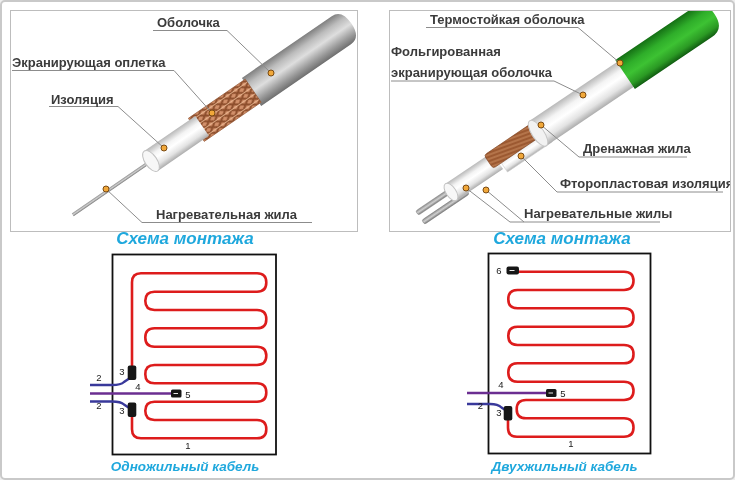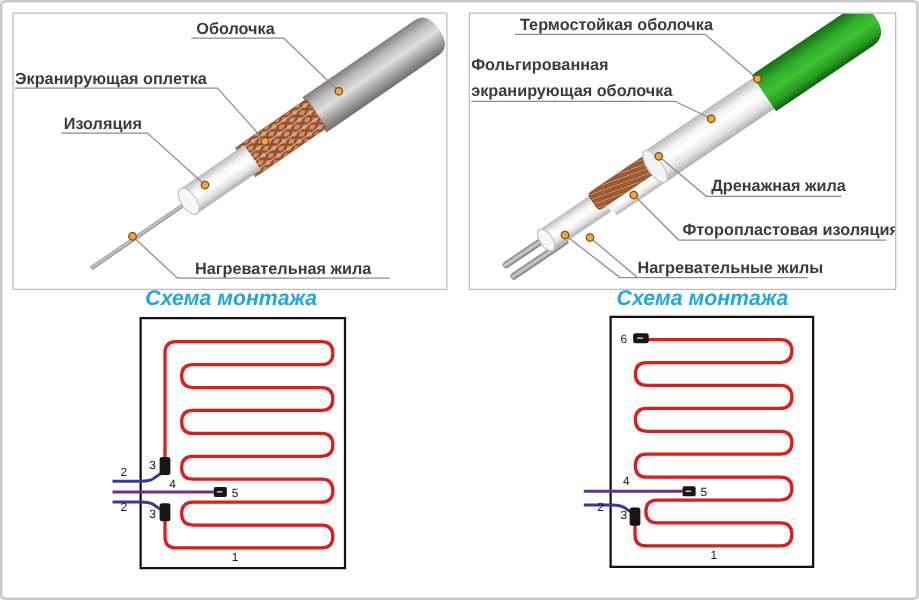--- a/index.html
+++ b/index.html
@@ -1,21 +1,21 @@
 <!DOCTYPE html>
 <html><head>
 <meta charset="utf-8">
 <style>
   html,body{margin:0;padding:0;background:#eee;}
   .frame{position:relative;width:735px;height:480px;background:#ffffff;
          border:2px solid #c9c9c9;border-radius:5px;box-sizing:border-box;overflow:hidden;
          font-family:"Liberation Sans", sans-serif;}
   .panel{position:absolute;background:#fff;border:1px solid #bdbdbd;}
   .panel.left{left:8px;top:8px;width:346px;height:220px;}
-  .panel.right{left:373px;top:8px;width:340px;height:220px;}
+  .panel.right{left:387px;top:8px;width:340px;height:220px;}
   .caption{position:absolute;color:#1fa8dd;font-weight:bold;font-style:italic;
            text-align:center;line-height:14px;}
   .scheme-title{font-size:17px;top:230px;}
   .scheme-title.l{left:85px;width:196px;}
   .scheme-title.r{left:460px;width:200px;}
   .bottom-cap{font-size:13.5px;top:458px;}
   .bottom-cap.l{left:85px;width:196px;}
   .bottom-cap.r{left:460px;width:205px;}
   .schem{position:absolute;}
   .schem.a{left:85px;top:250px;}
@@ -181,14 +181,16 @@
     <rect x="84" y="139" width="10.5" height="8" rx="1.5" fill="#161616"></rect>
     <rect x="86.5" y="142.5" width="4.5" height="1" fill="#e8e8e8"></rect>
     <text class="marker" text-anchor="middle" x="37" y="24">6</text>
     <text class="marker" text-anchor="middle" x="39" y="138">4</text>
     <text class="marker" text-anchor="middle" x="18.5" y="158.5">2</text>
     <text class="marker" text-anchor="middle" x="37" y="165.5">3</text>
     <text class="marker" text-anchor="middle" x="101" y="147">5</text>
     <text class="marker" text-anchor="middle" x="109" y="197">1</text>
   </svg>
 
+  <div class="caption bottom-cap l">Одножильный кабель</div>
+  <div class="caption bottom-cap r">Двухжильный кабель</div>
 
 </div>
 
 </body></html>

